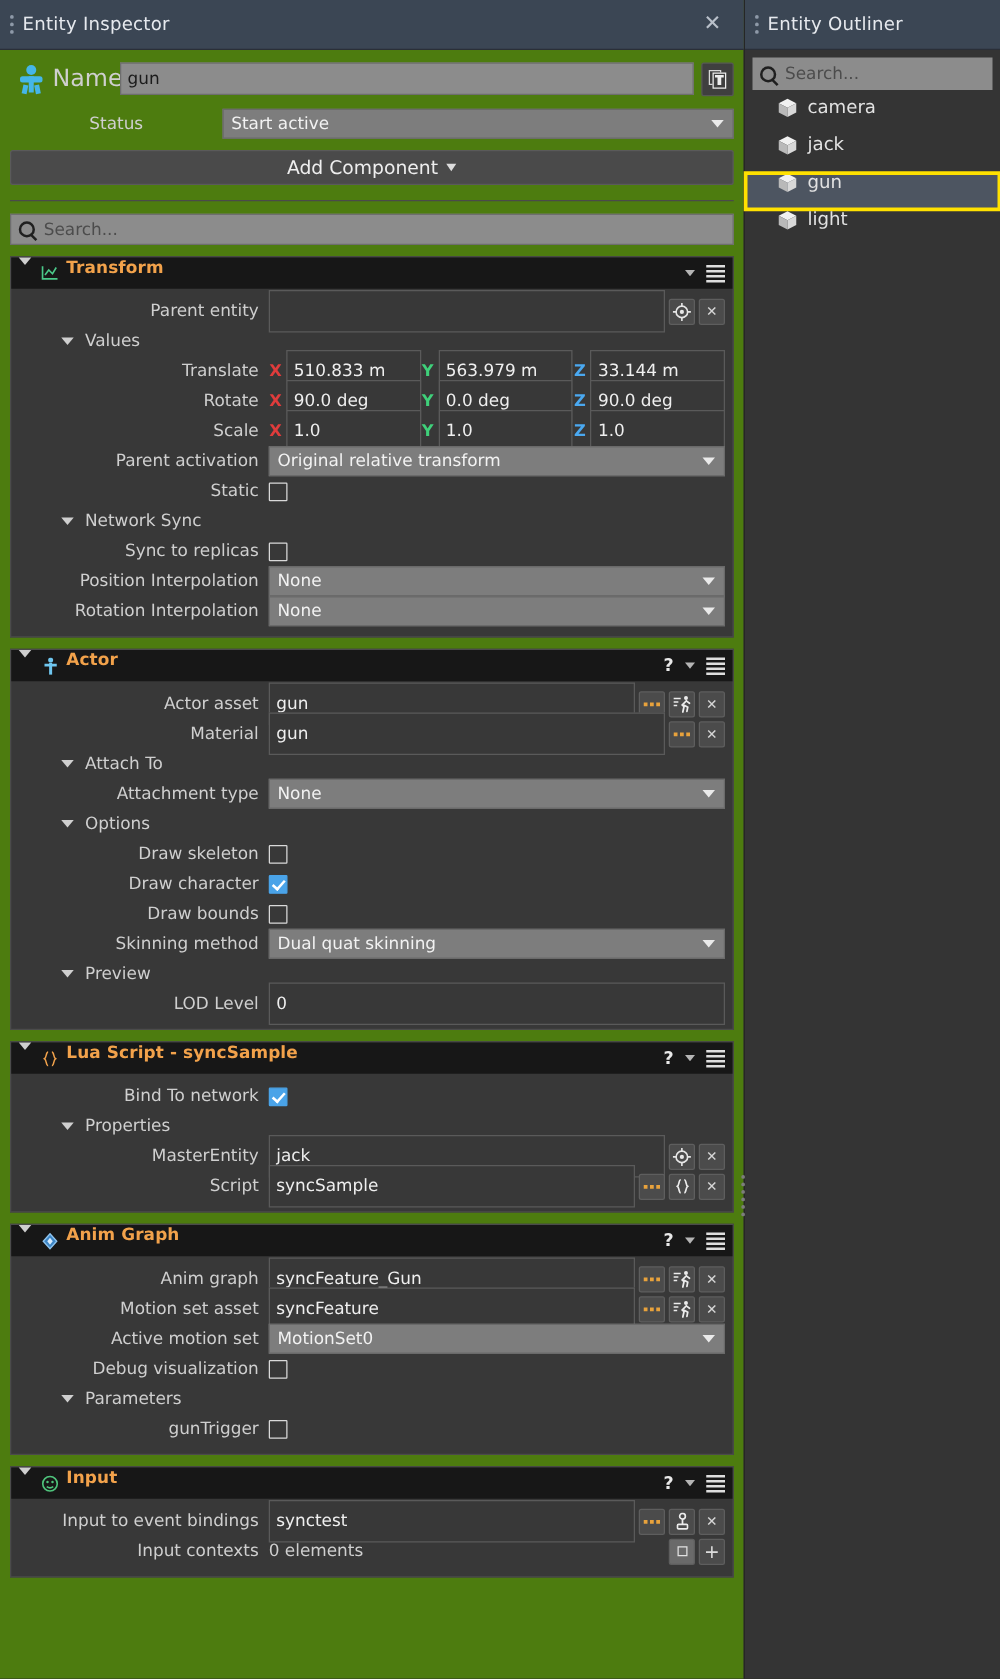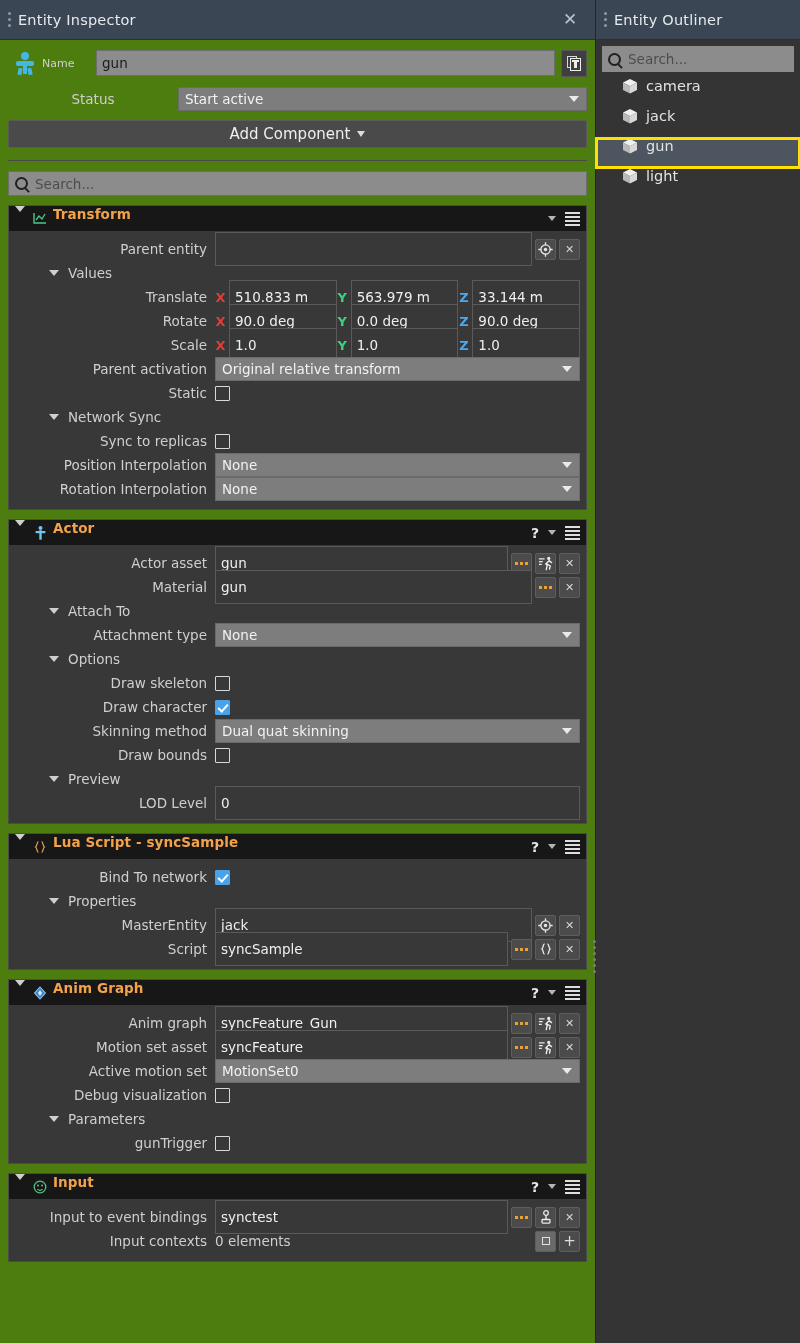--- a/index.html
+++ b/index.html
@@ -30,21 +30,21 @@
   .body { flex: 1; padding: 0 8px; overflow: hidden; }
 
   
   .name-row { display: flex; align-items: center; height: 34px; margin-top: 6px; gap: 6px; }
   .person-ico { width: 22px; height: 24px; position: relative; flex: 0 0 22px; margin-left: 6px;}
   .person-ico .head { position:absolute; left:7px; top:1px; width:8px;height:8px;border-radius:50%;background:#45b6e8;}
   .person-ico .body2 { position:absolute; left:2px; top:10px; width:18px;height:5px;border-radius:2px;background:#45b6e8;}
   .person-ico .torso { position:absolute; left:9px; top:10px; width:4px;height:13px;background:#45b6e8;}
   .person-ico .lg1 { position:absolute; left:4px; top:17px; width:4px;height:7px;background:#45b6e8;transform:rotate(12deg);}
   .person-ico .lg2 { position:absolute; left:14px; top:17px; width:4px;height:7px;background:#45b6e8;transform:rotate(-12deg);}
-  .lbl-name { width: 48px; color: #cfcfcf; font-size: 11px; }
+  .lbl-name { width: 48px; color: #cfcfcf; font-size: 19px; }
   .name-input {
     flex: 1; height: 26px; background: #8c8c8c; border: 1px solid #6e6e6e;
     color: #1b1b1b; font-size: 13.5px; padding: 0 5px; line-height: 24px;
   }
   .icon-btn {
     width: 26px; height: 27px; background: #3f3f3f; border: 1px solid #565656;
     display: flex; align-items: center; justify-content: center; cursor: pointer;
     border-radius: 2px;
   }
   .pin-ico { position: relative; width: 15px; height: 15px; }
@@ -430,30 +430,30 @@
 
           <div class="prow">
             <span class="plabel w-ind1">Draw skeleton</span>
             <span class="chk"></span>
           </div>
           <div class="prow">
             <span class="plabel w-ind1">Draw character</span>
             <span class="chk on"></span>
           </div>
           <div class="prow">
+            <span class="plabel w-ind1">Draw bounds</span>
+            <span class="chk"></span>
+          </div>
+
+          <div class="prow">
             <span class="plabel w-ind1">Skinning method</span>
             <div class="combo">
               <span class="val">Dual quat skinning</span>
               <span class="caret"></span>
             </div>
-          </div>
-
-          <div class="prow">
-            <span class="plabel w-ind1">Draw bounds</span>
-            <span class="chk"></span>
           </div>
 
           <div class="group-row">
             <span class="tree-tri gt"></span>
             <span class="gl">Preview</span>
           </div>
 
           <div class="prow">
             <span class="plabel w-ind1">LOD Level</span>
             <div class="field">0</div>

